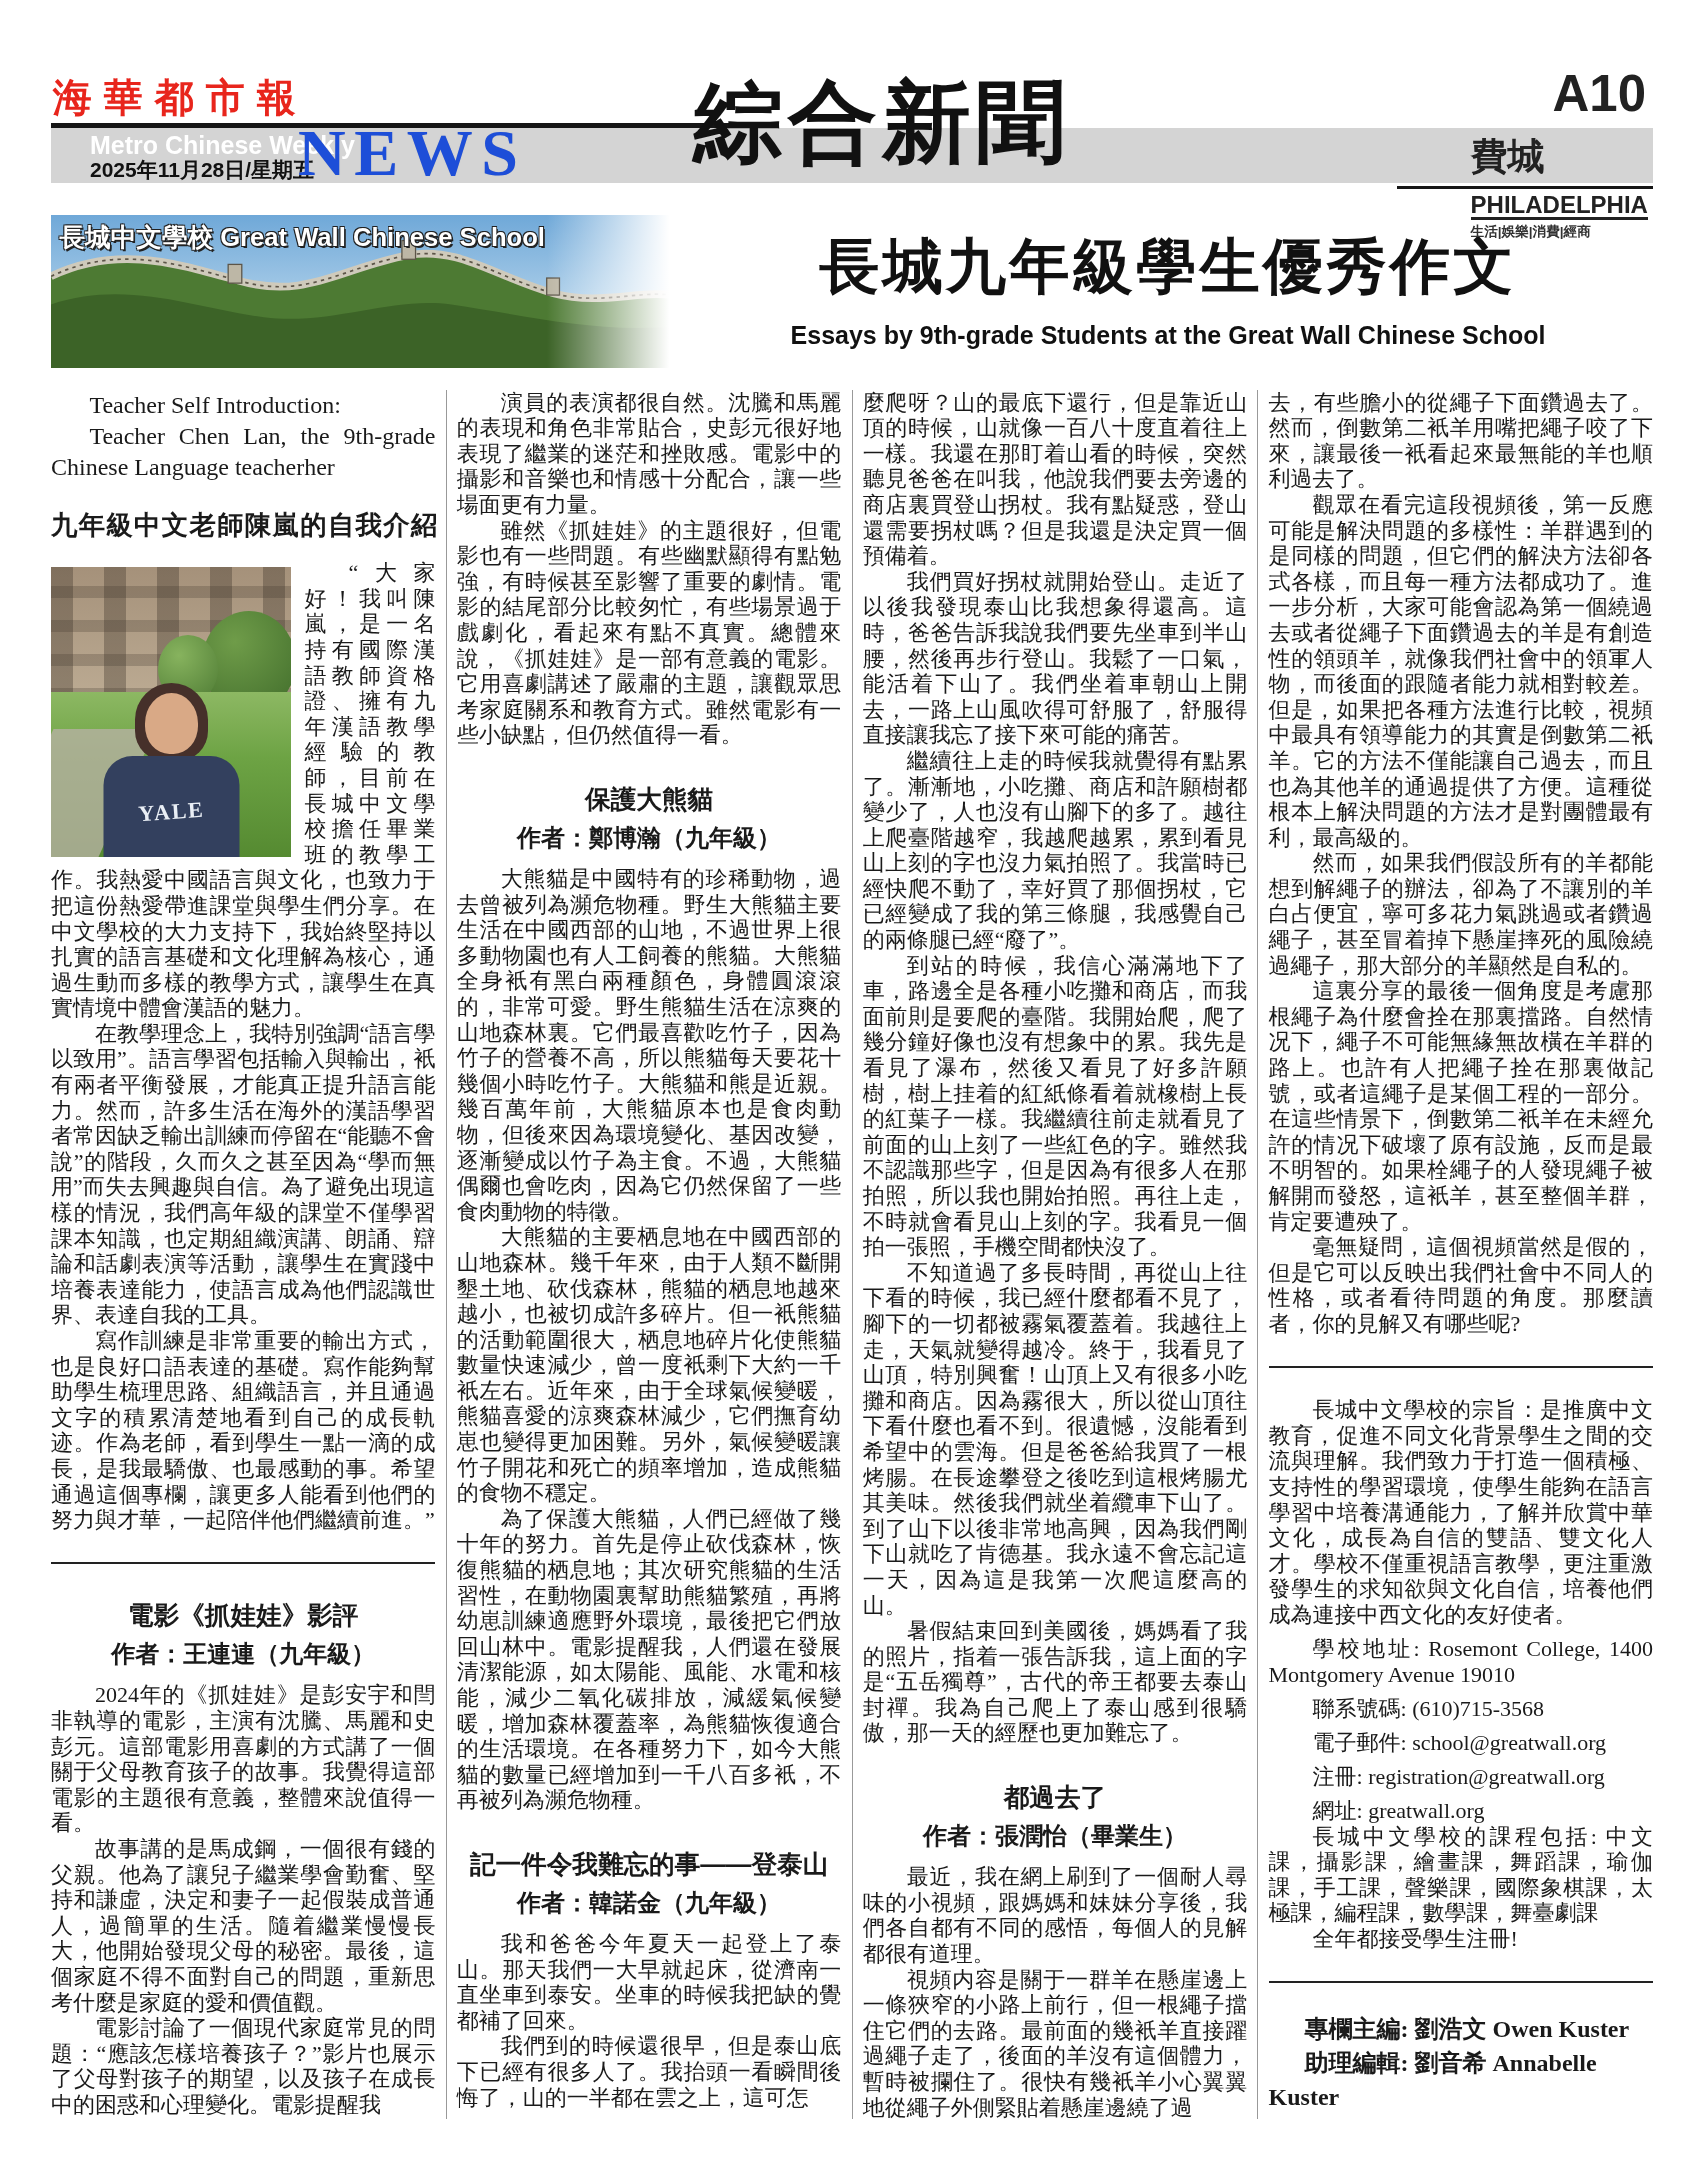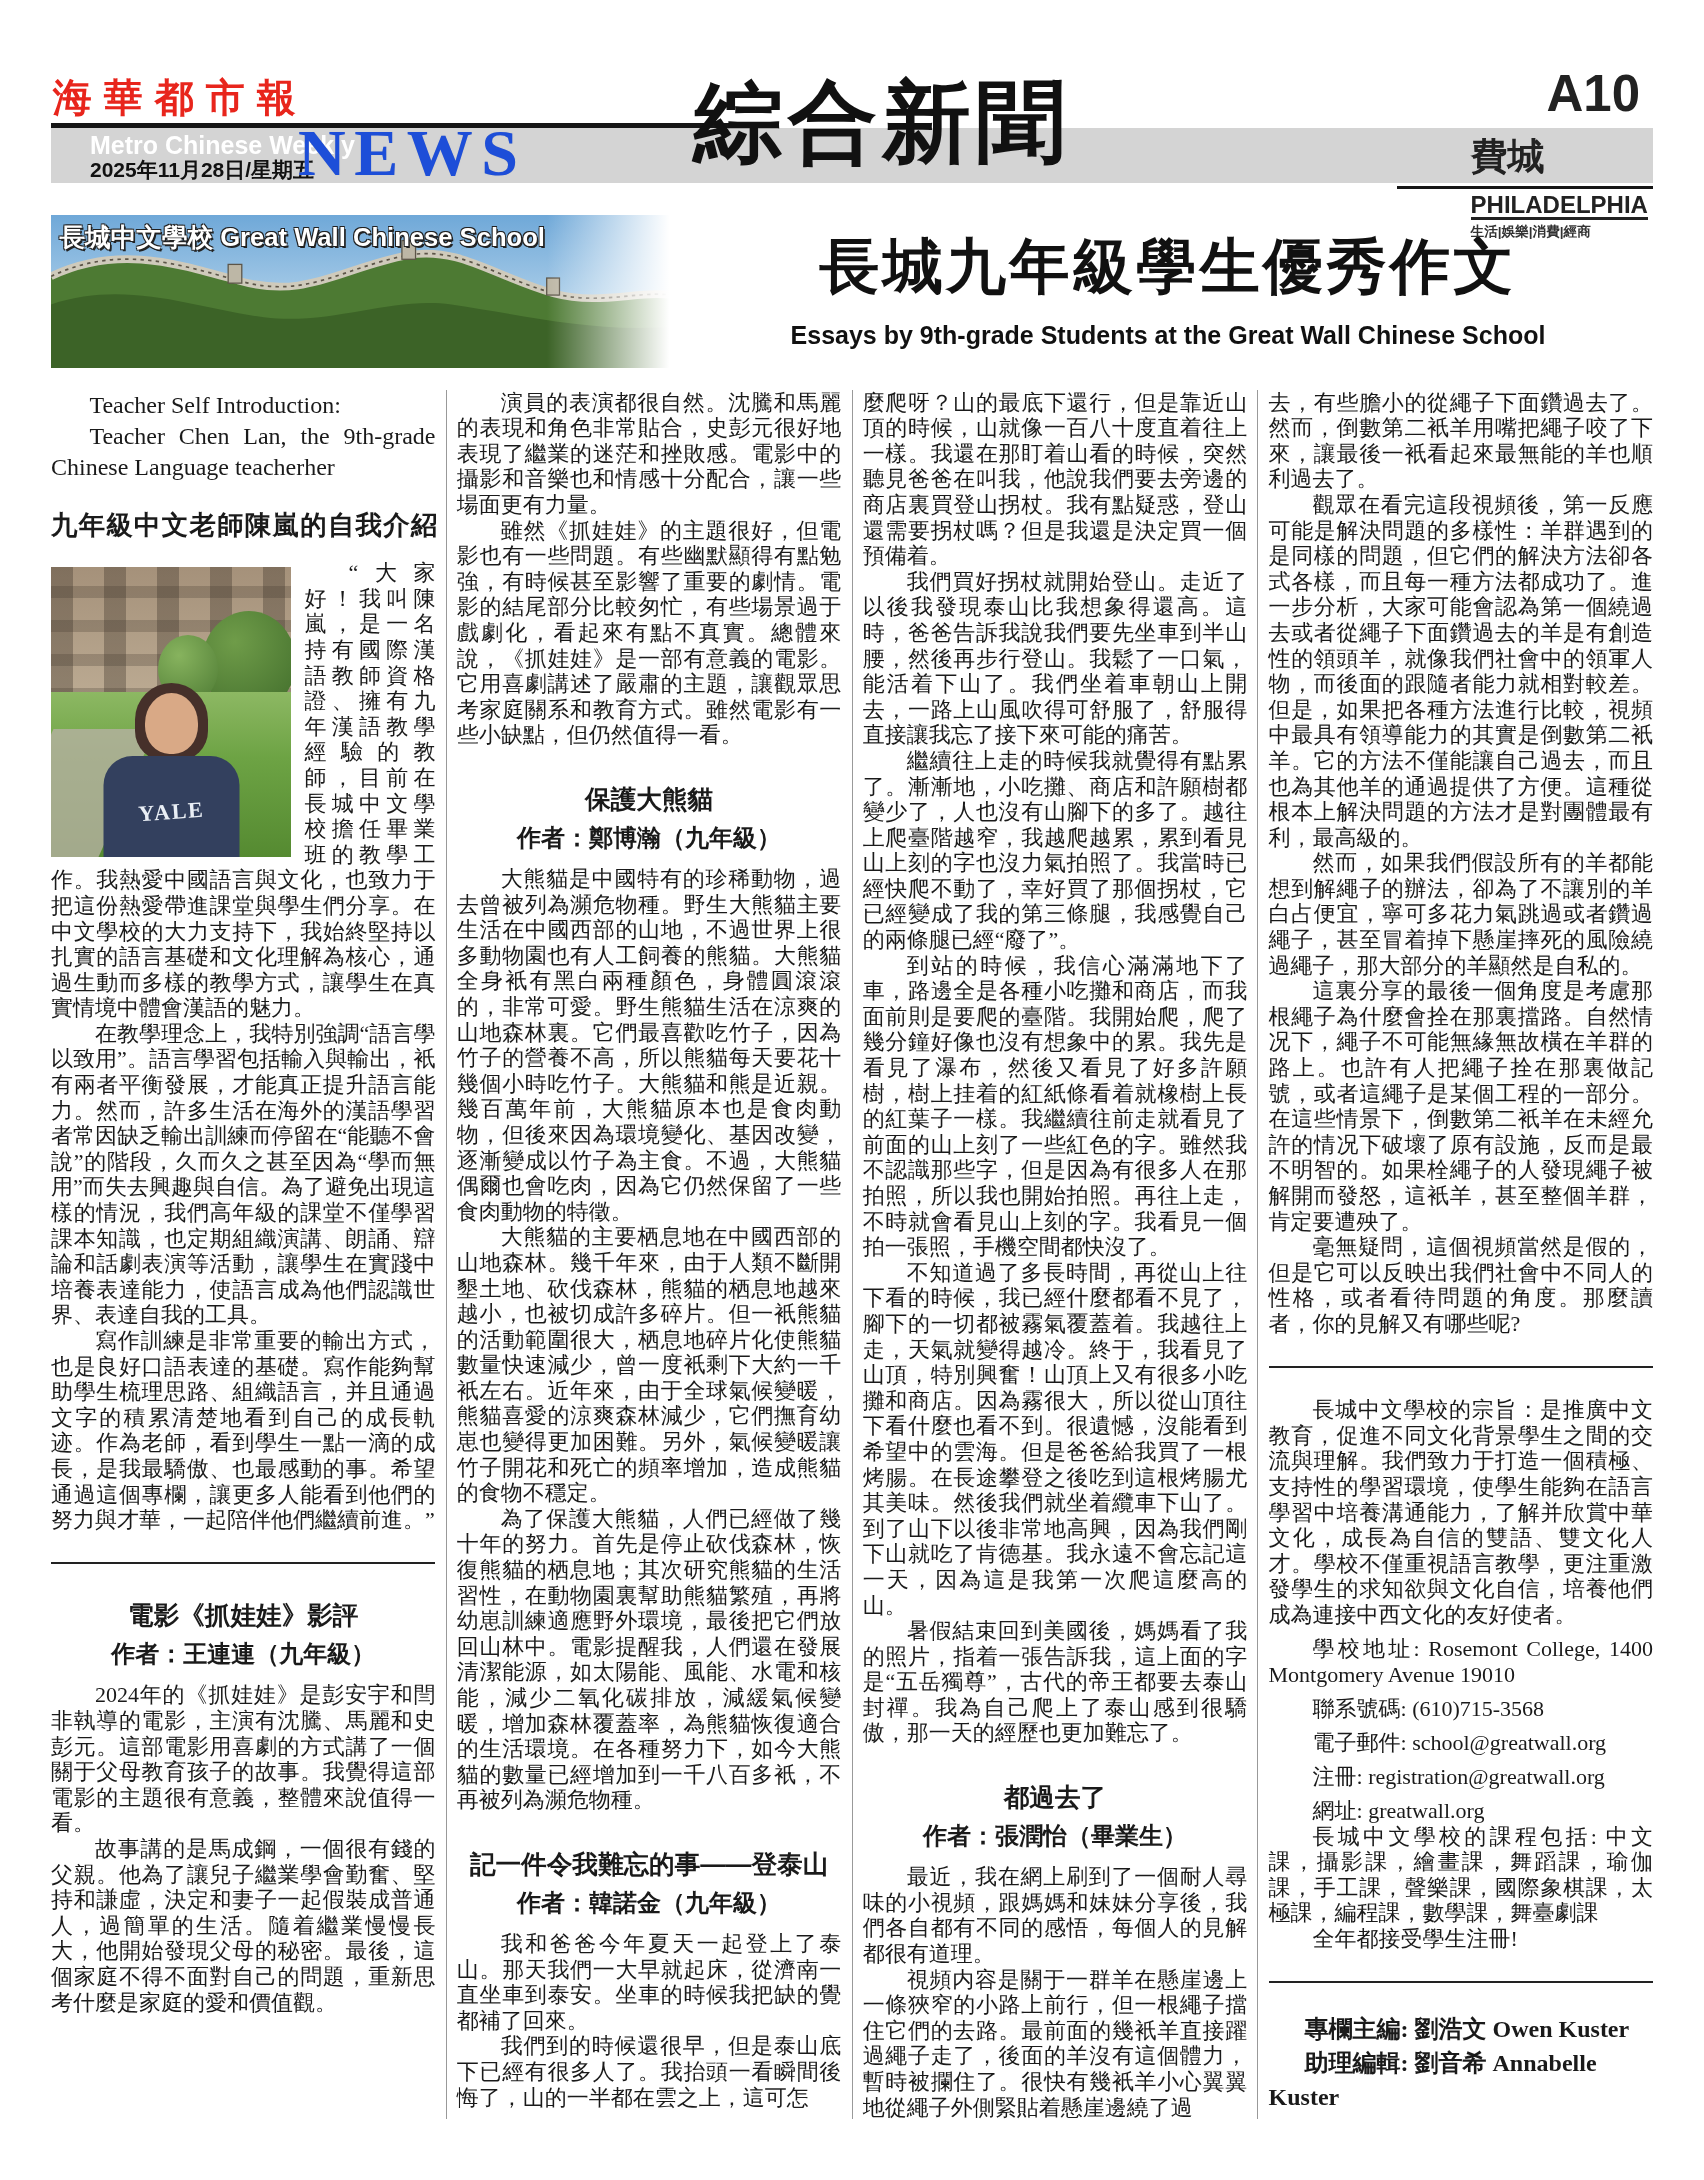--- a/index.html
+++ b/index.html
@@ -15,21 +15,21 @@
   .gray-band{position:absolute;left:0;top:79px;width:100%;height:55px;background:#d4d4d4;}
   .weekly{position:absolute;left:39px;top:82px;font-family:"Liberation Sans","DejaVu Sans",sans-serif;
     font-weight:bold;font-size:25px;color:#fff;}
   .date-line{position:absolute;left:39px;top:107px;font-family:"Liberation Sans","DejaVu Sans",sans-serif;
     font-weight:bold;font-size:21px;color:#111;}
   .news-label{position:absolute;left:247px;top:66px;font-family:"Liberation Serif","DejaVu Serif",serif;
     font-weight:bold;font-size:66px;letter-spacing:8.5px;color:#1d4ed8;text-shadow:0 0 0.9px #bbb;}
   .section-title{position:absolute;left:50%;top:13.6px;transform:translateX(-50%);
     font-family:"Liberation Serif","DejaVu Serif",serif;font-weight:900;font-size:89px;
     letter-spacing:5.1px;color:#111;white-space:nowrap;margin-left:30px;}
-  .page-num{position:absolute;right:13px;top:15.3px;font-family:"Liberation Sans","DejaVu Sans",sans-serif;
+  .page-num{position:absolute;right:7px;top:15.3px;font-family:"Liberation Sans","DejaVu Sans",sans-serif;
     font-weight:900;font-size:51px;color:#222;}
   .band-right{position:absolute;right:5.1px;top:83px;display:flex;align-items:flex-start;gap:10.2px;flex-direction:column;}
   .city{font-family:"Liberation Sans","DejaVu Sans",sans-serif;font-weight:900;font-size:37px;color:#222;}
   .city-en{font-family:"Liberation Sans","DejaVu Sans",sans-serif;font-weight:900;font-size:24px;color:#222;
     border-bottom:3.4px solid #222;line-height:1.05;}
   .city-tags{font-family:"Liberation Sans","DejaVu Sans",sans-serif;font-weight:bold;font-size:13.6px;color:#333;margin-top:2.6px;}
   .right-rule{position:absolute;right:0;top:137px;width:256px;height:2.6px;background:#151515;}
 
   
   .banner{display:flex;margin-top:13.6px;height:153px;}
@@ -157,20 +157,21 @@
           </div>
         </div>
         <p class="para">“大家好！我叫陳嵐，是一名持有國際漢語教師資格證、擁有九年漢語教學經驗的教師，目前在長城中文學校擔任畢業班的教學工作。我熱愛中國語言與文化，也致力于把這份熱愛帶進課堂與學生們分享。在中文學校的大力支持下，我始終堅持以扎實的語言基礎和文化理解為核心，通過生動而多樣的教學方式，讓學生在真實情境中體會漢語的魅力。</p>
         <p class="para">在教學理念上，我特別強調“語言學以致用”。語言學習包括輸入與輸出，衹有兩者平衡發展，才能真正提升語言能力。然而，許多生活在海外的漢語學習者常因缺乏輸出訓練而停留在“能聽不會說”的階段，久而久之甚至因為“學而無用”而失去興趣與自信。為了避免出現這樣的情況，我們高年級的課堂不僅學習課本知識，也定期組織演講、朗誦、辯論和話劇表演等活動，讓學生在實踐中培養表達能力，使語言成為他們認識世界、表達自我的工具。</p>
         <p class="para">寫作訓練是非常重要的輸出方式，也是良好口語表達的基礎。寫作能夠幫助學生梳理思路、組織語言，并且通過文字的積累清楚地看到自己的成長軌迹。作為老師，看到學生一點一滴的成長，是我最驕傲、也最感動的事。希望通過這個專欄，讓更多人能看到他們的努力與才華，一起陪伴他們繼續前進。”</p>
         <div class="divider"></div>
         <h3 class="art-head">電影《抓娃娃》影評</h3>
         <div class="art-author">作者：王連連（九年級）</div>
         <p class="para">2024年的《抓娃娃》是彭安宇和閆非執導的電影，主演有沈騰、馬麗和史彭元。這部電影用喜劇的方式講了一個關于父母教育孩子的故事。我覺得這部電影的主題很有意義，整體來說值得一看。</p>
         <p class="para">故事講的是馬成鋼，一個很有錢的父親。他為了讓兒子繼業學會勤奮、堅持和謙虛，決定和妻子一起假裝成普通人，過簡單的生活。隨着繼業慢慢長大，他開始發現父母的秘密。最後，這個家庭不得不面對自己的問題，重新思考什麼是家庭的愛和價值觀。</p>
+        <p class="para">電影討論了一個現代家庭常見的問題：“應該怎樣培養孩子？”影片也展示了父母對孩子的期望，以及孩子在成長中的困惑和心理變化。電影提醒我</p>
       </div>
     <div class="col">
         <p class="para">演員的表演都很自然。沈騰和馬麗的表現和角色非常貼合，史彭元很好地表現了繼業的迷茫和挫敗感。電影中的攝影和音樂也和情感十分配合，讓一些場面更有力量。</p>
         <p class="para">雖然《抓娃娃》的主題很好，但電影也有一些問題。有些幽默顯得有點勉強，有時候甚至影響了重要的劇情。電影的結尾部分比較匆忙，有些場景過于戲劇化，看起來有點不真實。總體來說，《抓娃娃》是一部有意義的電影。它用喜劇講述了嚴肅的主題，讓觀眾思考家庭關系和教育方式。雖然電影有一些小缺點，但仍然值得一看。</p>
         <h3 class="art-head">保護大熊貓</h3>
         <div class="art-author">作者：鄭博瀚（九年級）</div>
         <p class="para">大熊貓是中國特有的珍稀動物，過去曾被列為瀕危物種。野生大熊貓主要生活在中國西部的山地，不過世界上很多動物園也有人工飼養的熊貓。大熊貓全身衹有黑白兩種顏色，身體圓滾滾的，非常可愛。野生熊貓生活在涼爽的山地森林裏。它們最喜歡吃竹子，因為竹子的營養不高，所以熊貓每天要花十幾個小時吃竹子。大熊貓和熊是近親。幾百萬年前，大熊貓原本也是食肉動物，但後來因為環境變化、基因改變，逐漸變成以竹子為主食。不過，大熊貓偶爾也會吃肉，因為它仍然保留了一些食肉動物的特徵。</p>
         <p class="para">大熊貓的主要栖息地在中國西部的山地森林。幾千年來，由于人類不斷開墾土地、砍伐森林，熊貓的栖息地越來越小，也被切成許多碎片。但一衹熊貓的活動範圍很大，栖息地碎片化使熊貓數量快速減少，曾一度衹剩下大約一千衹左右。近年來，由于全球氣候變暖，熊貓喜愛的涼爽森林減少，它們撫育幼崽也變得更加困難。另外，氣候變暖讓竹子開花和死亡的頻率增加，造成熊貓的食物不穩定。</p>
         <p class="para">為了保護大熊貓，人們已經做了幾十年的努力。首先是停止砍伐森林，恢復熊貓的栖息地；其次研究熊貓的生活習性，在動物園裏幫助熊貓繁殖，再將幼崽訓練適應野外環境，最後把它們放回山林中。電影提醒我，人們還在發展清潔能源，如太陽能、風能、水電和核能，減少二氧化碳排放，減緩氣候變暖，增加森林覆蓋率，為熊貓恢復適合的生活環境。在各種努力下，如今大熊貓的數量已經增加到一千八百多衹，不再被列為瀕危物種。</p>
         <h3 class="art-head">記一件令我難忘的事——登泰山</h3>

